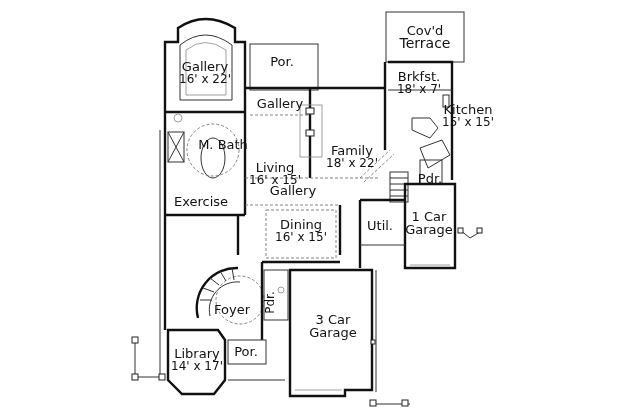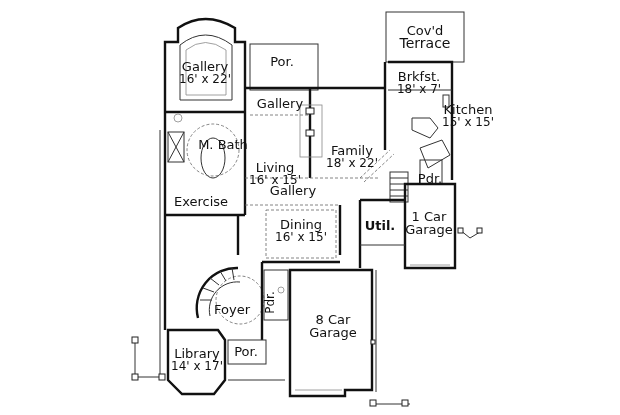--- a/index.html
+++ b/index.html
@@ -184,31 +184,31 @@
   <span>Exercise</span>
 </div>
 <div class="lbl" style="left:429px;top:210px;">
   <span>1 Car</span>
   <span class="dim" style="font-size:13px">Garage</span>
 </div>
 <div class="lbl" style="left:301px;top:218px;">
   <span>Dining</span>
   <span class="dim">16' x 15'</span>
 </div>
-<div class="lbl" style="left:380px;top:219px;font-weight:bold;">
+<div class="lbl" style="left:380px;top:219px;">
   <span>Util.</span>
 </div>
 <div class="lbl" style="left:232px;top:303px;">
   <span>Foyer</span>
 </div>
 <div class="lbl" style="left:270px;top:296px;transform:translateX(-50%) rotate(-90deg);font-size:12px;">
   <span>Pdr.</span>
 </div>
 <div class="lbl" style="left:333px;top:313px;">
-  <span>8 Car</span>
+  <span>3 Car</span>
   <span class="dim" style="font-size:13px">Garage</span>
 </div>
 <div class="lbl" style="left:197px;top:347px;">
   <span>Library</span>
   <span class="dim">14' x 17'</span>
 </div>
 <div class="lbl" style="left:246px;top:345px;">
   <span>Por.</span>
 </div>
 

